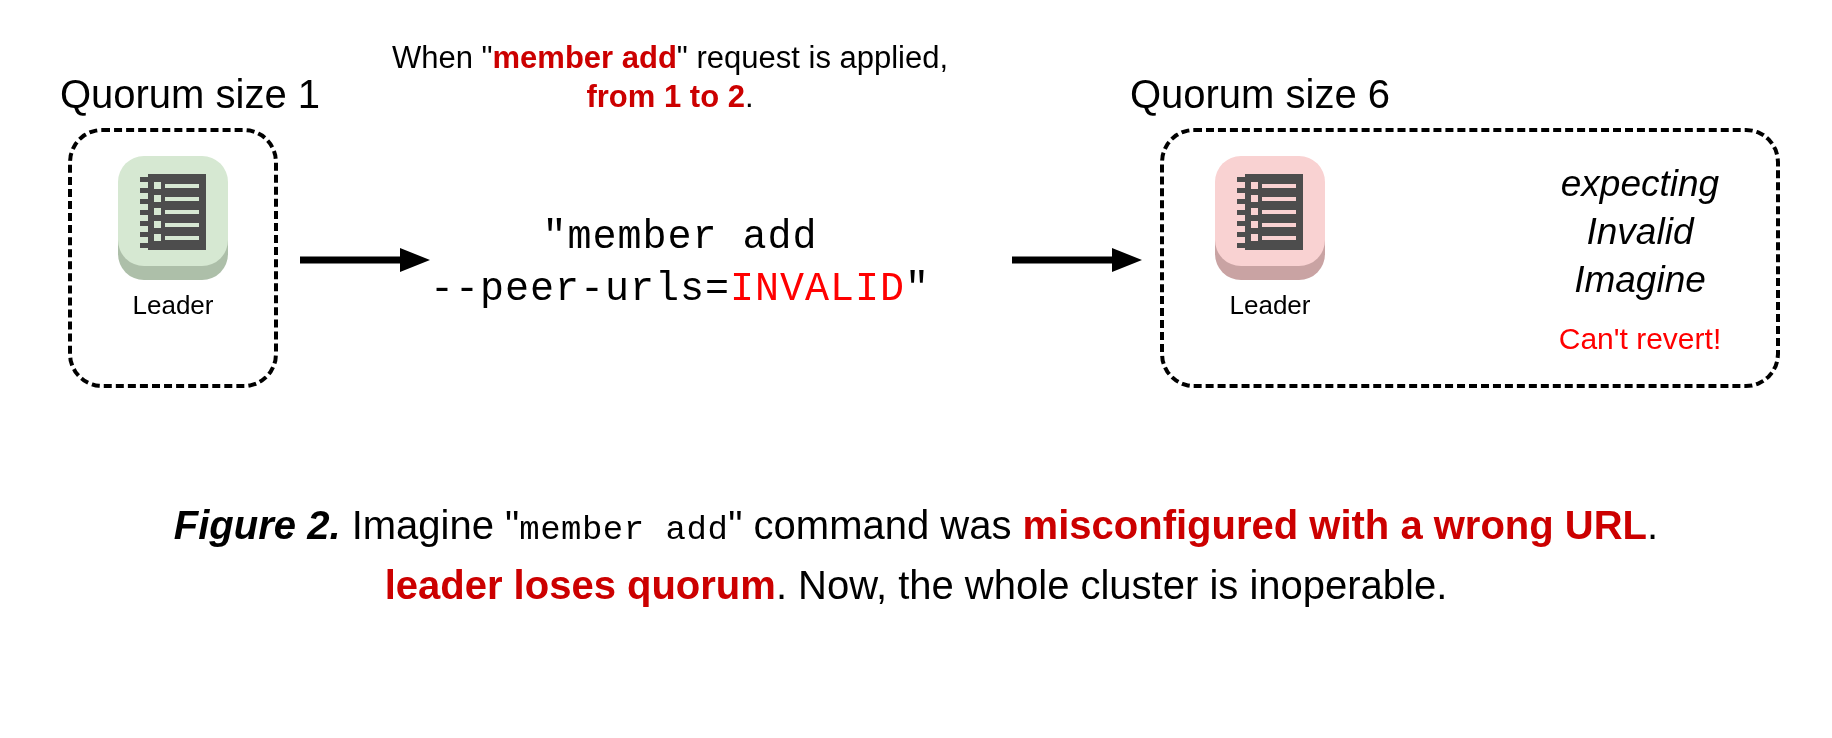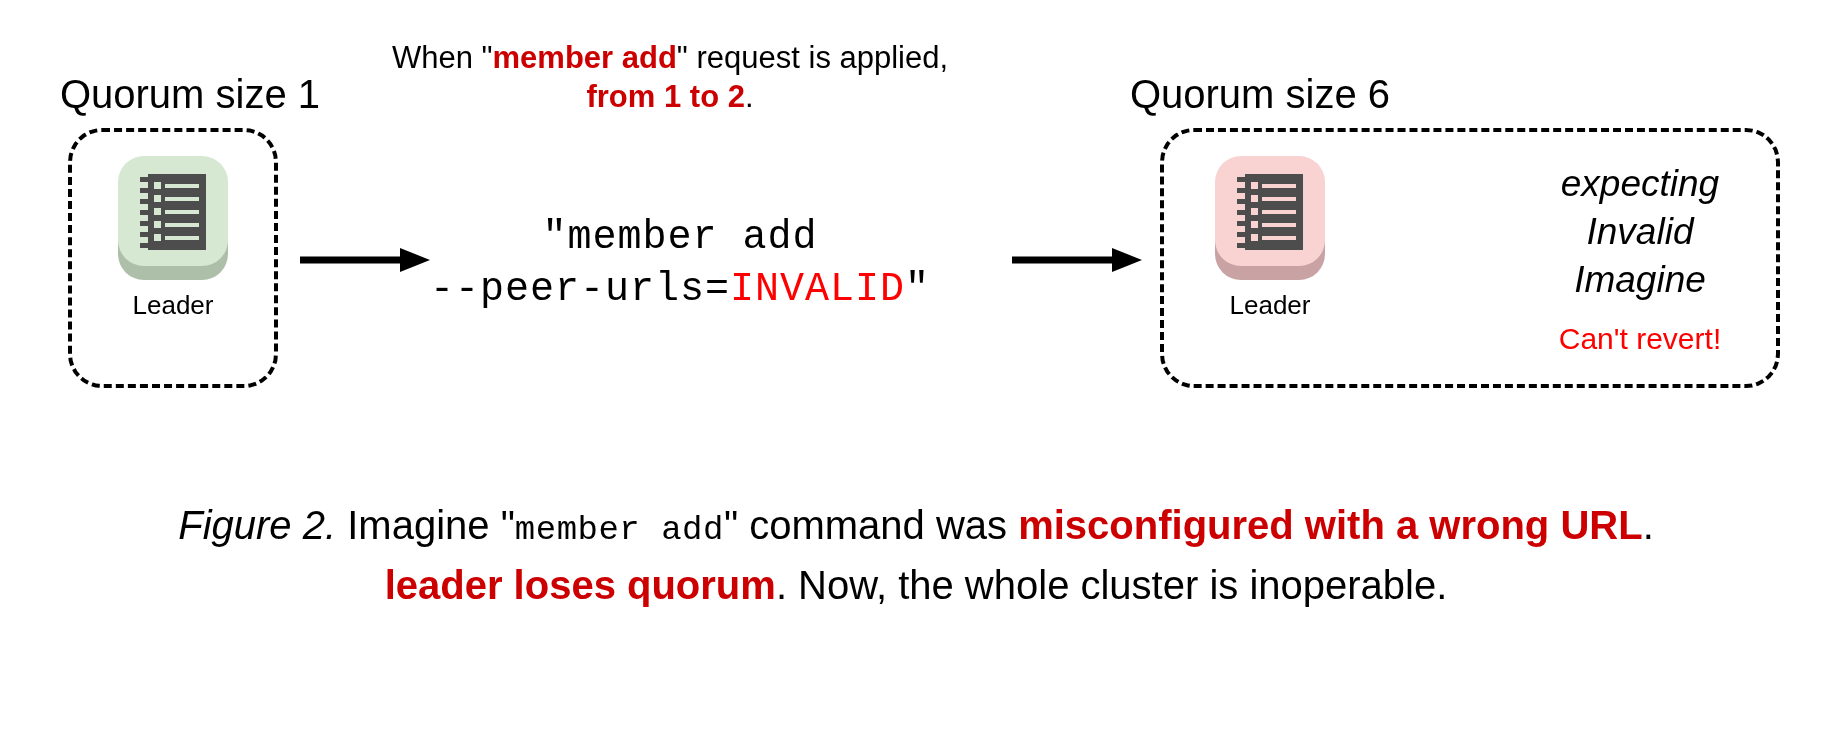--- a/index.html
+++ b/index.html
@@ -159,21 +159,21 @@
     top: 498px;
     width: 1760px;
     text-align: center;
     font-family: "Liberation Sans Narrow", "Liberation Sans", sans-serif;
     font-size: 40px;
     line-height: 55px;
     color: #000;
     font-stretch: condensed;
   }
   #caption .figlabel {
-    font-weight: normal;
+    font-weight: bold;
     font-style: italic;
   }
   #caption .mono {
     font-family: "Liberation Mono", "DejaVu Sans Mono", monospace;
     font-size: 34px;
     font-stretch: normal;
     letter-spacing: 0.5px;
   }
   #caption .hl {
     color: #cc0000;

